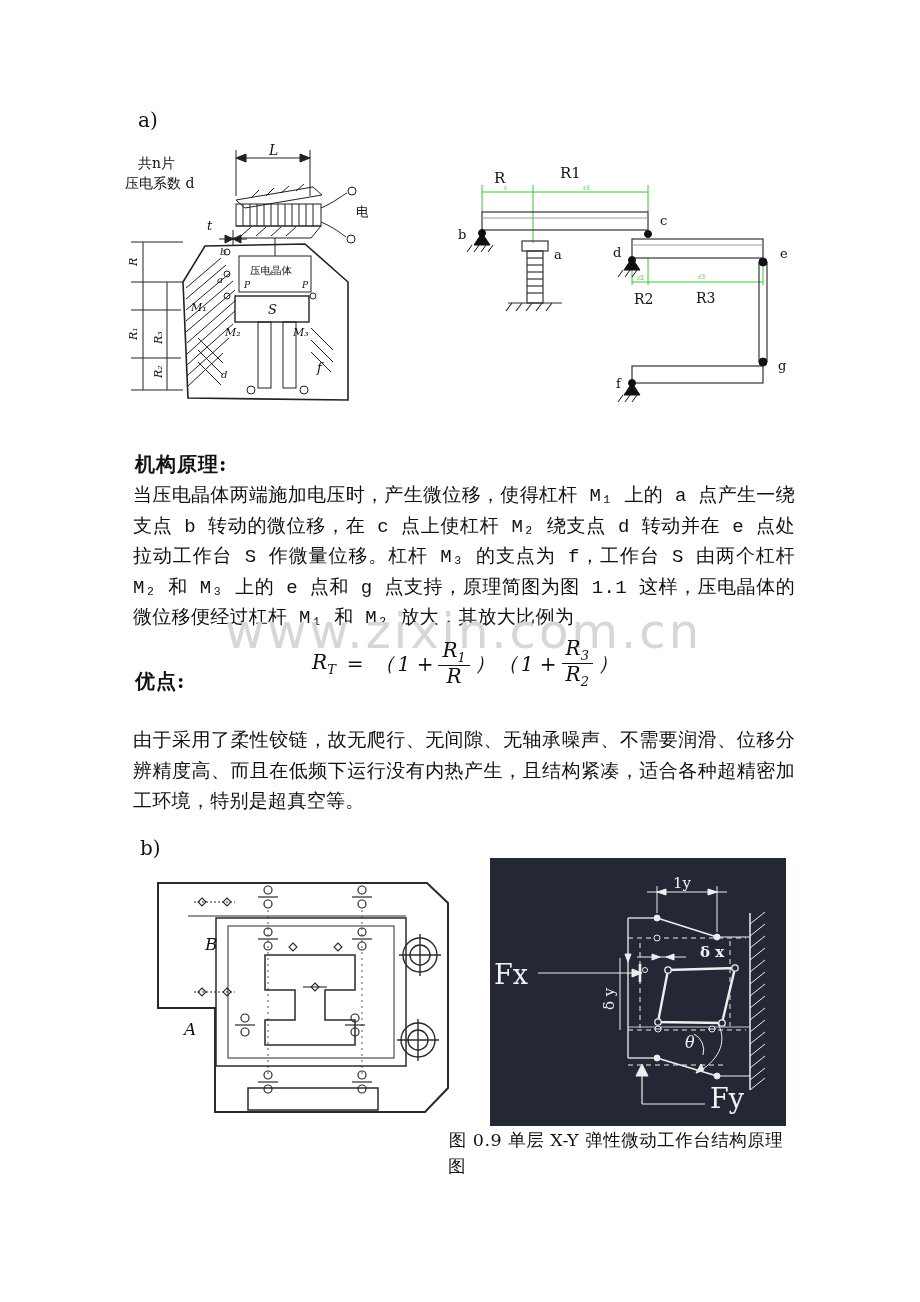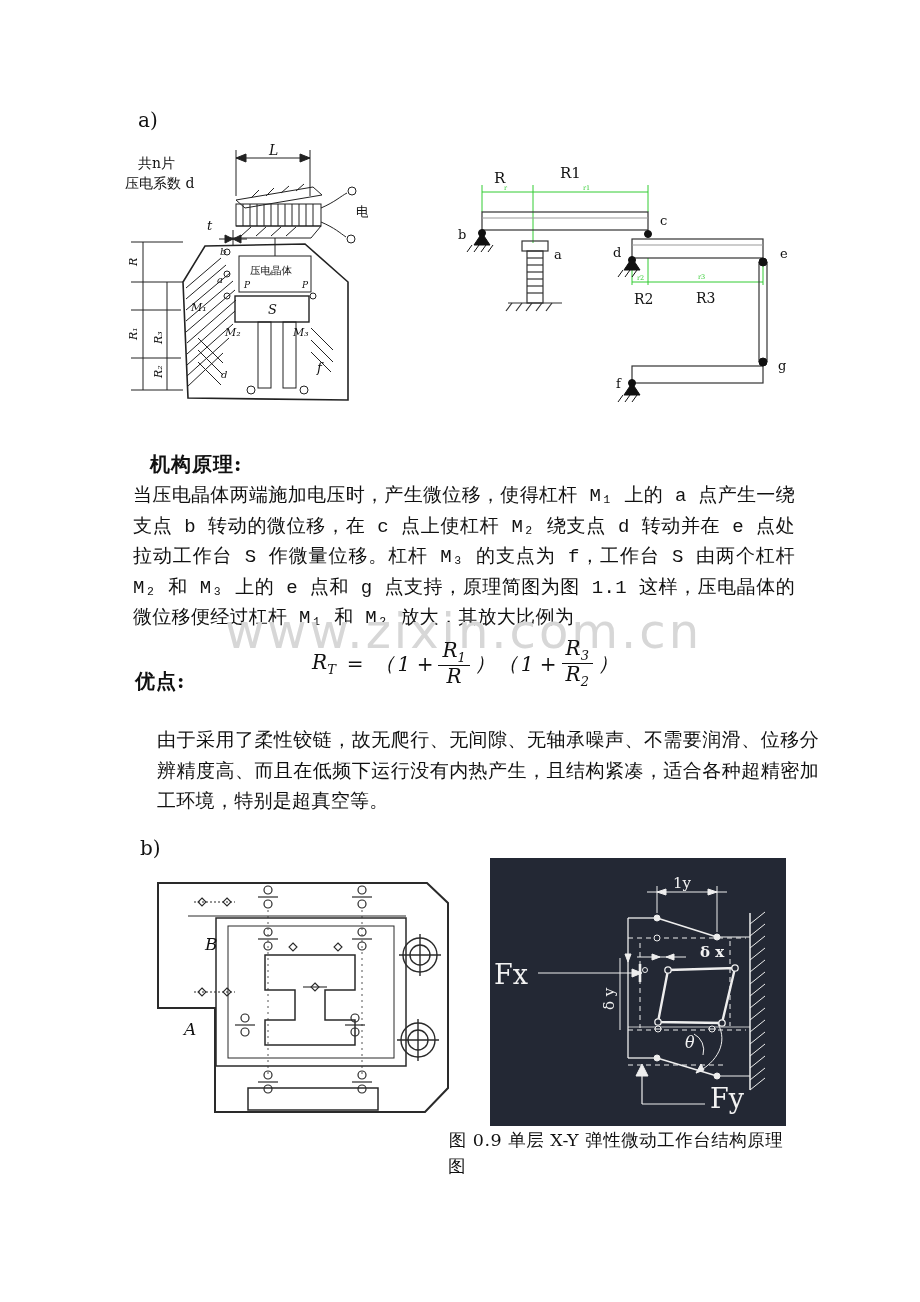--- a/index.html
+++ b/index.html
@@ -210,21 +210,21 @@
       <text x="104" y="104" font-size="13">a</text>
       <text x="210" y="70" font-size="13">c</text>
       <text x="163" y="102" font-size="13">d</text>
       <text x="330" y="103" font-size="13">e</text>
       <text x="166" y="233" font-size="13">f</text>
       <text x="328" y="215" font-size="13">g</text>
     </g>
   </svg>
 
 
-  <div class="abs heading" style="left:135px;top:451px;margin-left:15px;">机构原理:</div>
+  <div class="abs heading" style="left:135px;top:451px;">机构原理:</div>
   <div class="abs para" style="left:133px;top:481px;width:662px;">当压电晶体两端施加电压时，产生微位移，使得杠杆 M₁ 上的 a 点产生一绕支点 b 转动的微位移，在 c 点上使杠杆 M₂ 绕支点 d 转动并在 e 点处拉动工作台 S 作微量位移。杠杆 M₃ 的支点为 f，工作台 S 由两个杠杆 M₂ 和 M₃ 上的 e 点和 g 点支持，原理简图为图 1.1 这样，压电晶体的微位移便经过杠杆 M₁ 和 M₂ 放大，其放大比例为</div>
 
   <div class="abs watermark" style="left:225px;top:603px;">www.zixin.com.cn</div>
 
   <div class="abs formula" style="left:135px;top:638px;width:660px;">
     <span><span>R</span><sub>T</sub></span>
     <span style="margin:0 8px;">=</span>
     <span>（</span>
     <span>1 +</span>
     <span class="frac">
@@ -235,21 +235,21 @@
     <span>（</span>
     <span>1 +</span>
     <span class="frac">
       <span class="num"><span>R</span><sub>3</sub></span>
       <span class="den"><span>R</span><sub>2</sub></span>
     </span>
     <span>）</span>
   </div>
 
   <div class="abs heading" style="left:135px;top:668px;">优点:</div>
-  <div class="abs para" style="left:133px;top:726px;width:662px;margin-left:24px;">由于采用了柔性铰链，故无爬行、无间隙、无轴承噪声、不需要润滑、位移分辨精度高、而且在低频下运行没有内热产生，且结构紧凑，适合各种超精密加工环境，特别是超真空等。</div>
+  <div class="abs para" style="left:133px;top:726px;width:662px;">由于采用了柔性铰链，故无爬行、无间隙、无轴承噪声、不需要润滑、位移分辨精度高、而且在低频下运行没有内热产生，且结构紧凑，适合各种超精密加工环境，特别是超真空等。</div>
 
   <div class="abs fig-label" style="left:140px;top:836px;">b)</div>
 
   <svg class="abs" style="left:150px;top:870px;" width="310" height="248" viewBox="0 0 310 248">
     <g stroke="#2a2a2a" fill="none">
       <path d="M8,13 L277,13 L298,33 L298,218 L275,242 L65,242 L65,138 L8,138 Z" stroke-width="2"></path>
       <rect x="66" y="48" width="190" height="148" stroke-width="1.5"></rect>
       <rect x="78" y="56" width="166" height="132" stroke-width="1"></rect>
       <path d="M115,85 L205,85 L205,120 L175,120 L175,150 L205,150 L205,175 L115,175 L115,150 L145,150 L145,120 L115,120 Z" stroke-width="1.5"></path>
       <line x1="38" y1="46" x2="256" y2="46" stroke-width="1"></line>

